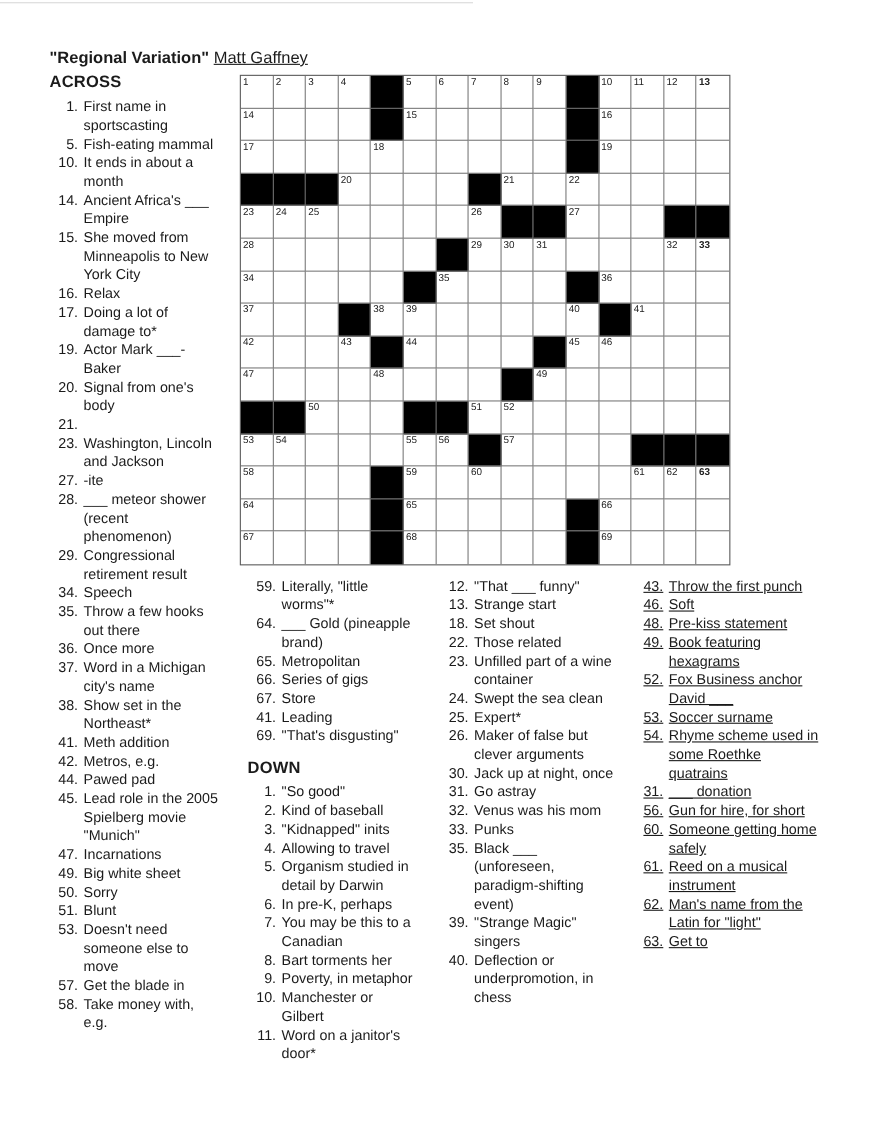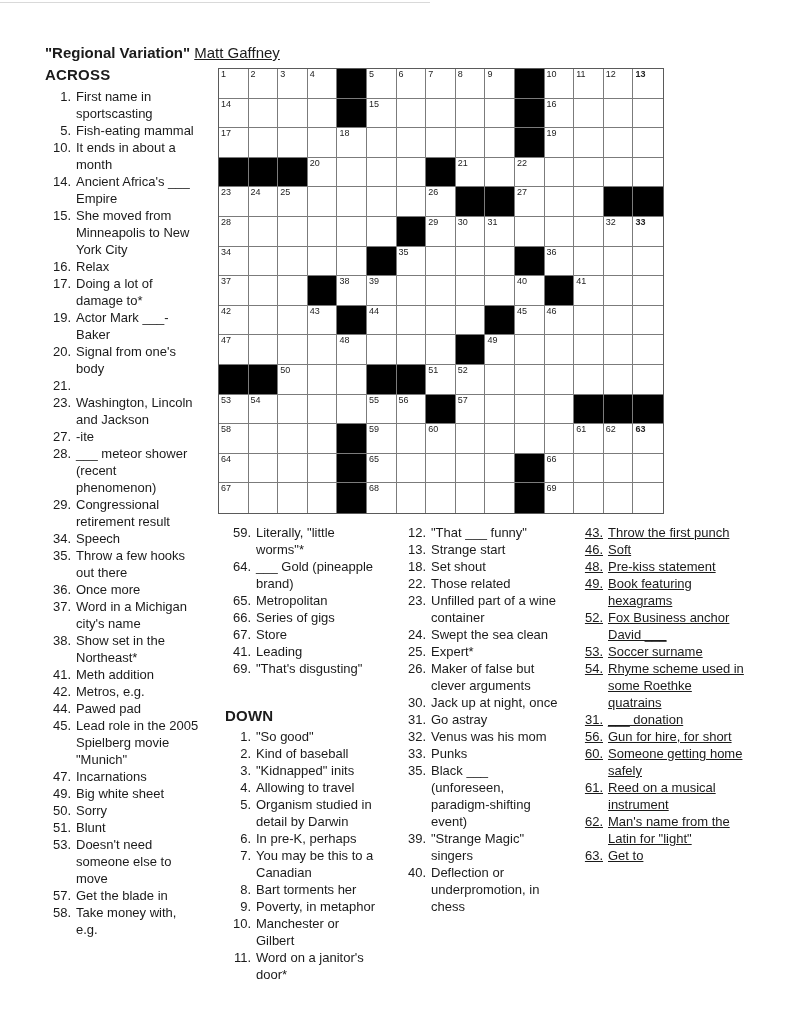--- a/index.html
+++ b/index.html
@@ -12,21 +12,21 @@
   .sec-head{font-size:15px;font-weight:bold;letter-spacing:0.2px;}
   .across-head{position:absolute;left:45px;top:66px;}
   .col{position:absolute;font-size:13px;line-height:17px;}
   .col1{left:45px;top:88px;width:155px;}
   .col2{left:225px;top:524px;width:155px;}
   .col3{left:400px;top:524px;width:158px;}
   .col4{left:577px;top:524px;width:170px;text-decoration:underline;}
   .clue{display:flex;align-items:flex-start;}
   .cnum{width:26px;text-align:right;flex-shrink:0;}
   .ctxt{margin-left:5px;flex:1;}
-  .down-head{margin:30px 0 4px 0;}
+  .down-head{margin:13px 0 4px 0;}
   
   .grid{position:absolute;left:218px;top:68px;width:446px;height:446px;
         display:grid;grid-template-columns:repeat(15,1fr);grid-template-rows:repeat(15,1fr);
         border:1px solid #5a5a5a;box-sizing:border-box;background:#fff;}
   .cell{position:relative;border-right:1px solid #7b7b7b;border-bottom:1px solid #7b7b7b;box-sizing:border-box;}
   .cell:nth-child(15n){border-right:none;font-weight:bold;}
   .cell:nth-child(n+211){border-bottom:none;}
   .cell.black{background:#000000;}
   .cell .num{position:absolute;left:2px;top:0px;font-size:9px;line-height:11px;color:#222;}
 </style>

